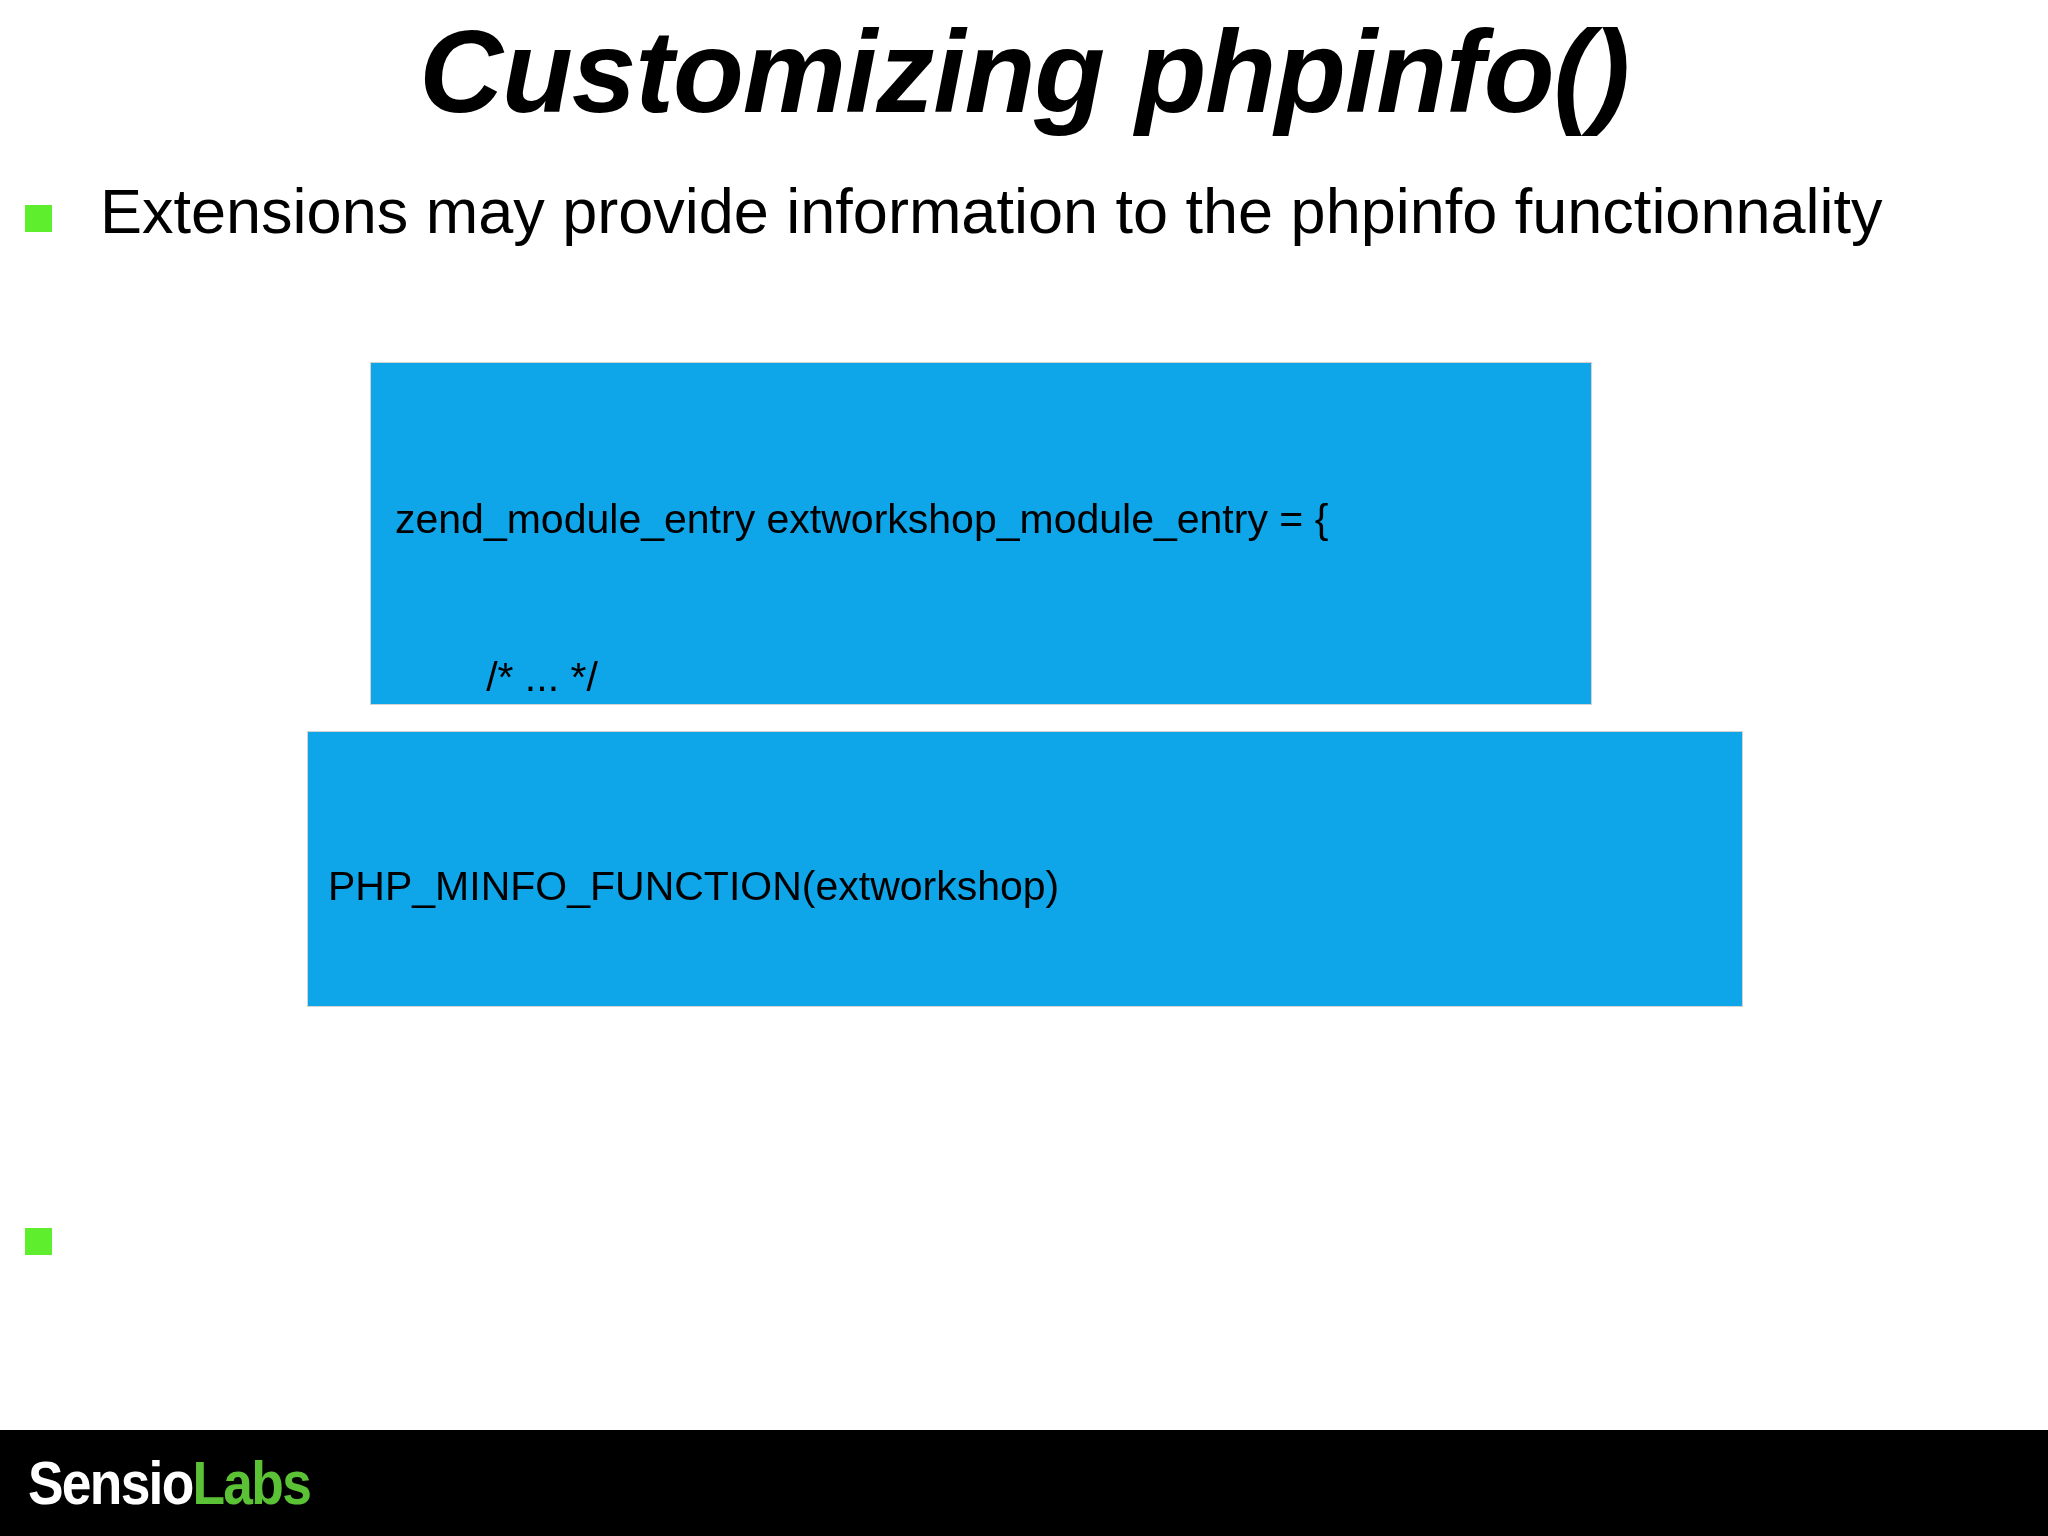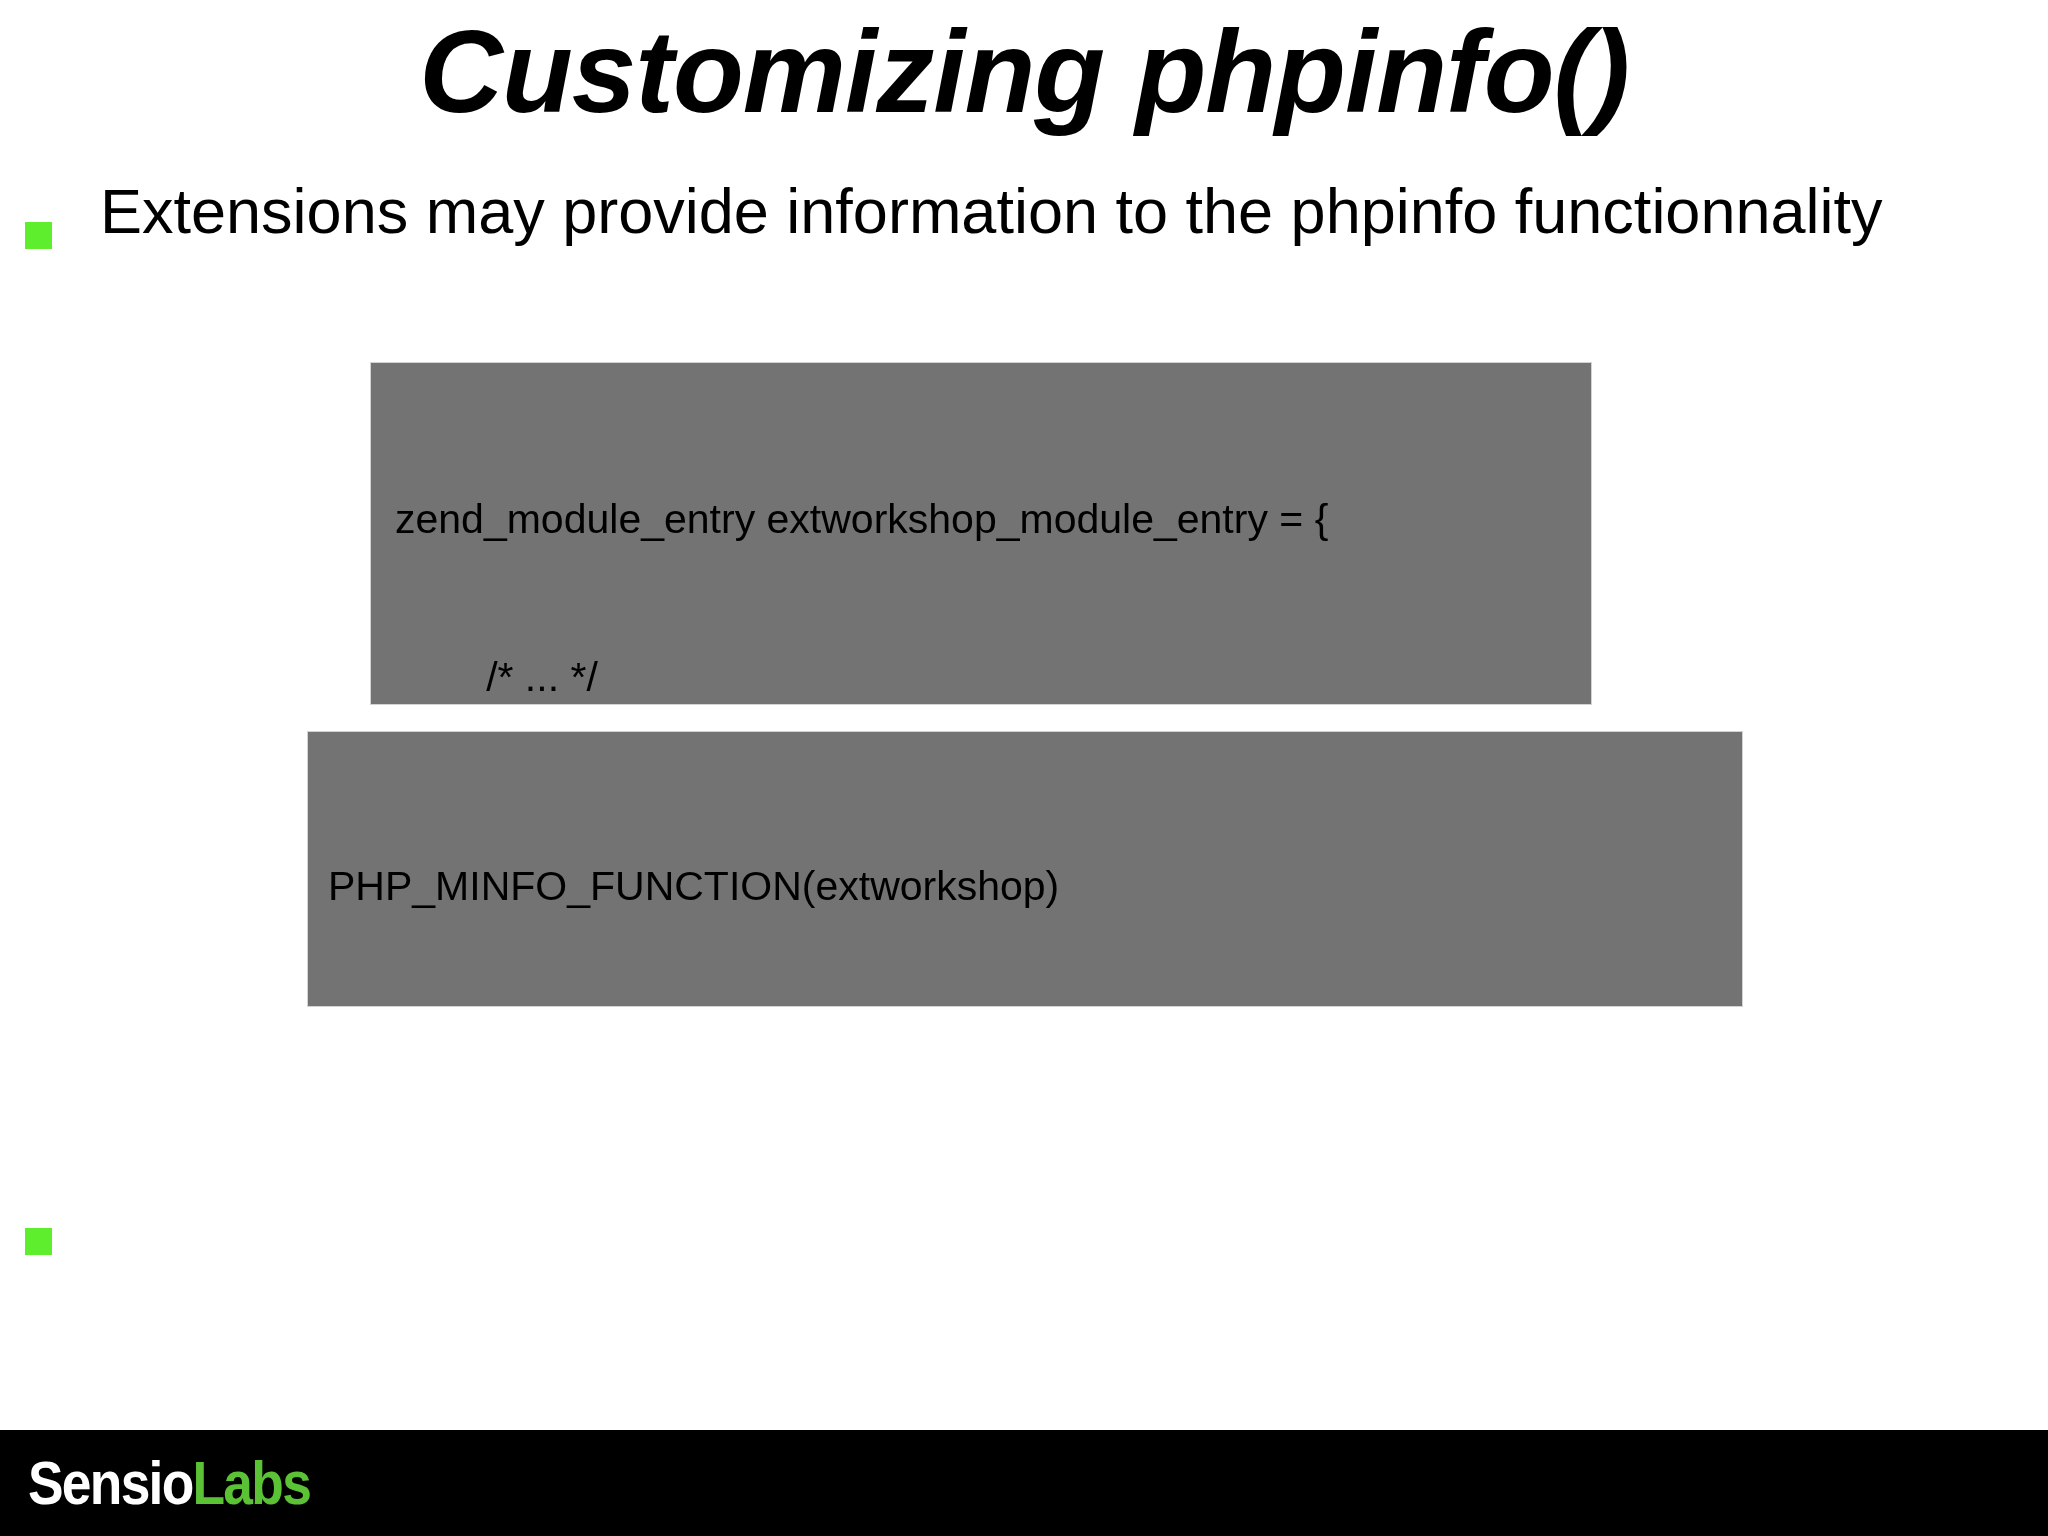--- a/index.html
+++ b/index.html
@@ -37,21 +37,21 @@
     letter-spacing: -1px;
     color: #000000;
     white-space: nowrap;
     font-family: "Liberation Sans", sans-serif;
   }
 
   
   .bullet-row {
     position: absolute;
     display: flex;
-    align-items: flex-end;
+    align-items: center;
     left: 25px;
   }
   .bullet-marker {
     width: 27px;
     height: 27px;
     background: #5EEE2E;
     flex: 0 0 27px;
   }
   .bullet-text {
     margin-left: 48px;
@@ -71,21 +71,21 @@
 
   #bullet-phpinfo { top: 1208px; }
   #bullet-phpinfo .bullet-marker { margin-top: 20px; }
 
   #bullet-sapi { top: 1316px; }
   #bullet-sapi .bullet-marker { margin-top: 14px; }
 
   
   .code-box {
     position: absolute;
-    background: #737373;
+    background: #0ea5e9;
     border: 1px solid #D3D3D3;
     box-sizing: border-box;
     font-family: "Liberation Sans", sans-serif;
     font-size: 41px;
     line-height: 1.29;
     color: #000000;
     white-space: pre;
     overflow: hidden;
   }
   #code-module-entry {

